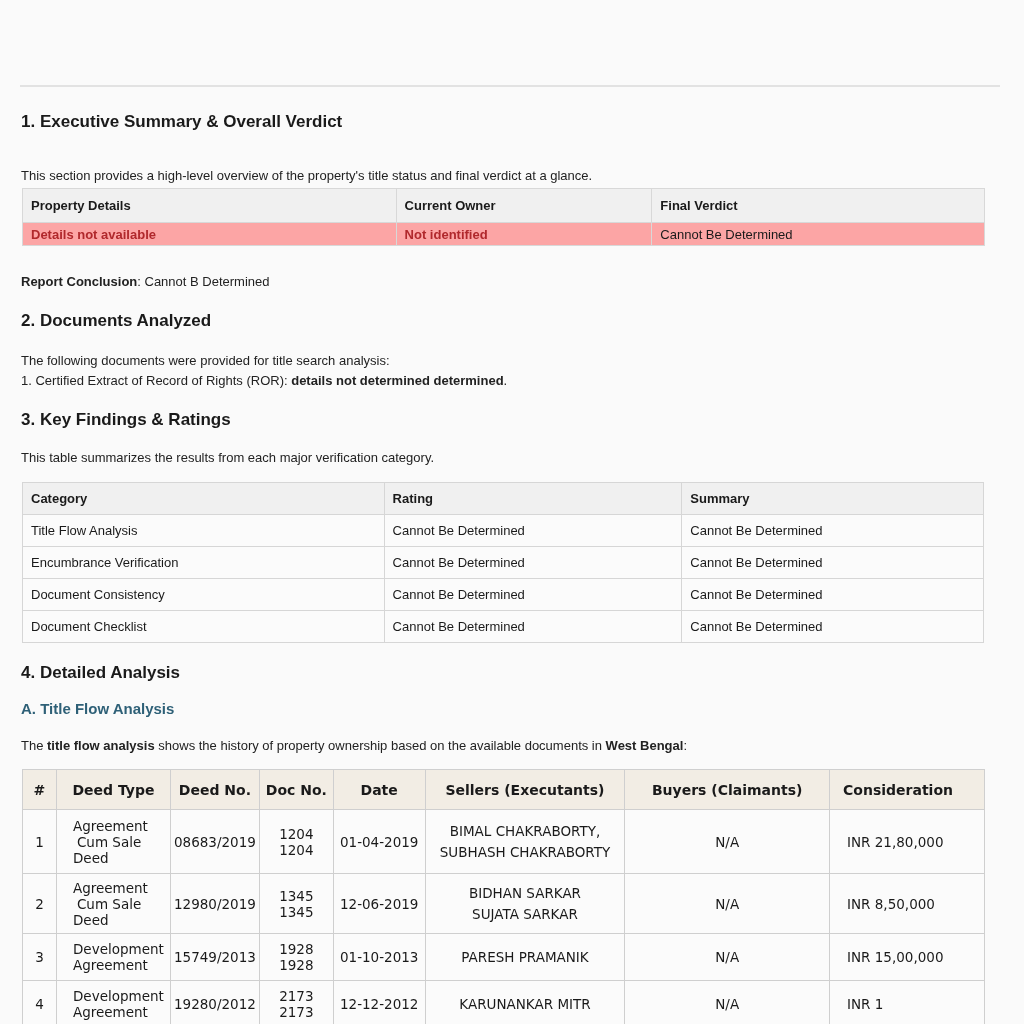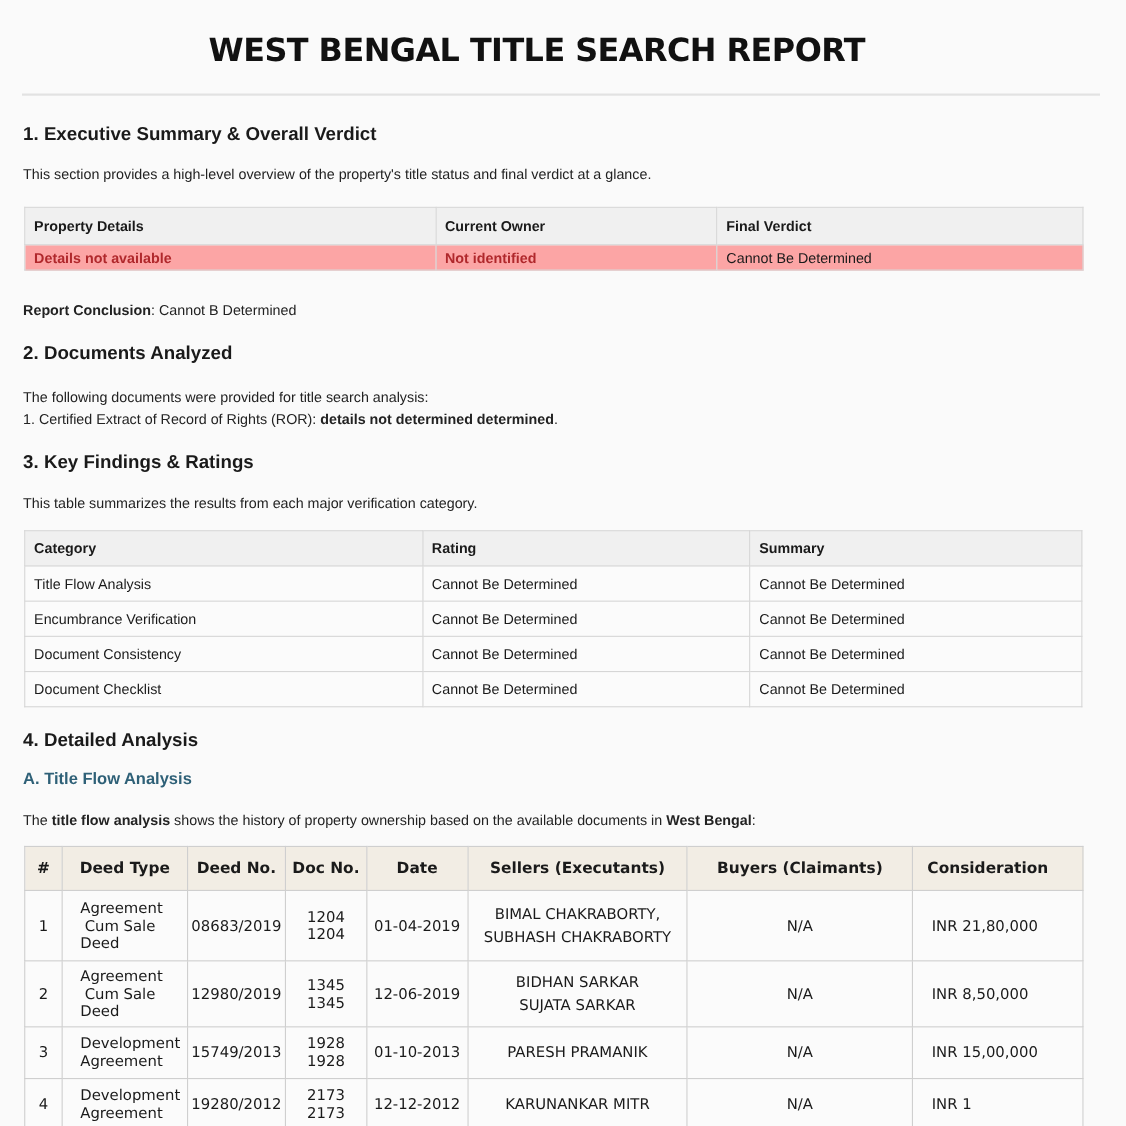--- a/index.html
+++ b/index.html
@@ -79,25 +79,24 @@
   .deed-table tr.r2 td { height: 60px; }
   .deed-table tr.r3 td { height: 47px; }
   .deed-table tr.r4 td { height: 47px; }
   .ln { display: block; }
 </style>
 </head>
 <body>
 
 <div class="page">
 
-  <h1 class="report-title">WEST BENGAL TITLE SEARCH REPORT</h1>
   <div class="title-rule"></div>
 
   <h2 class="section" style="top:112px">1. Executive Summary &amp; Overall Verdict</h2>
-  <p class="text" style="top:151px">This section provides a high-level overview of the property's title status and final verdict at a glance.</p>
+  <p class="text" style="top:168px">This section provides a high-level overview of the property's title status and final verdict at a glance.</p>
 
   <table class="summary-table">
     <colgroup>
         <col style="width:374px">
         <col style="width:256px">
         <col style="width:333px">
       </colgroup>
     <tbody>
         <tr>
       <th>Property Details</th>

